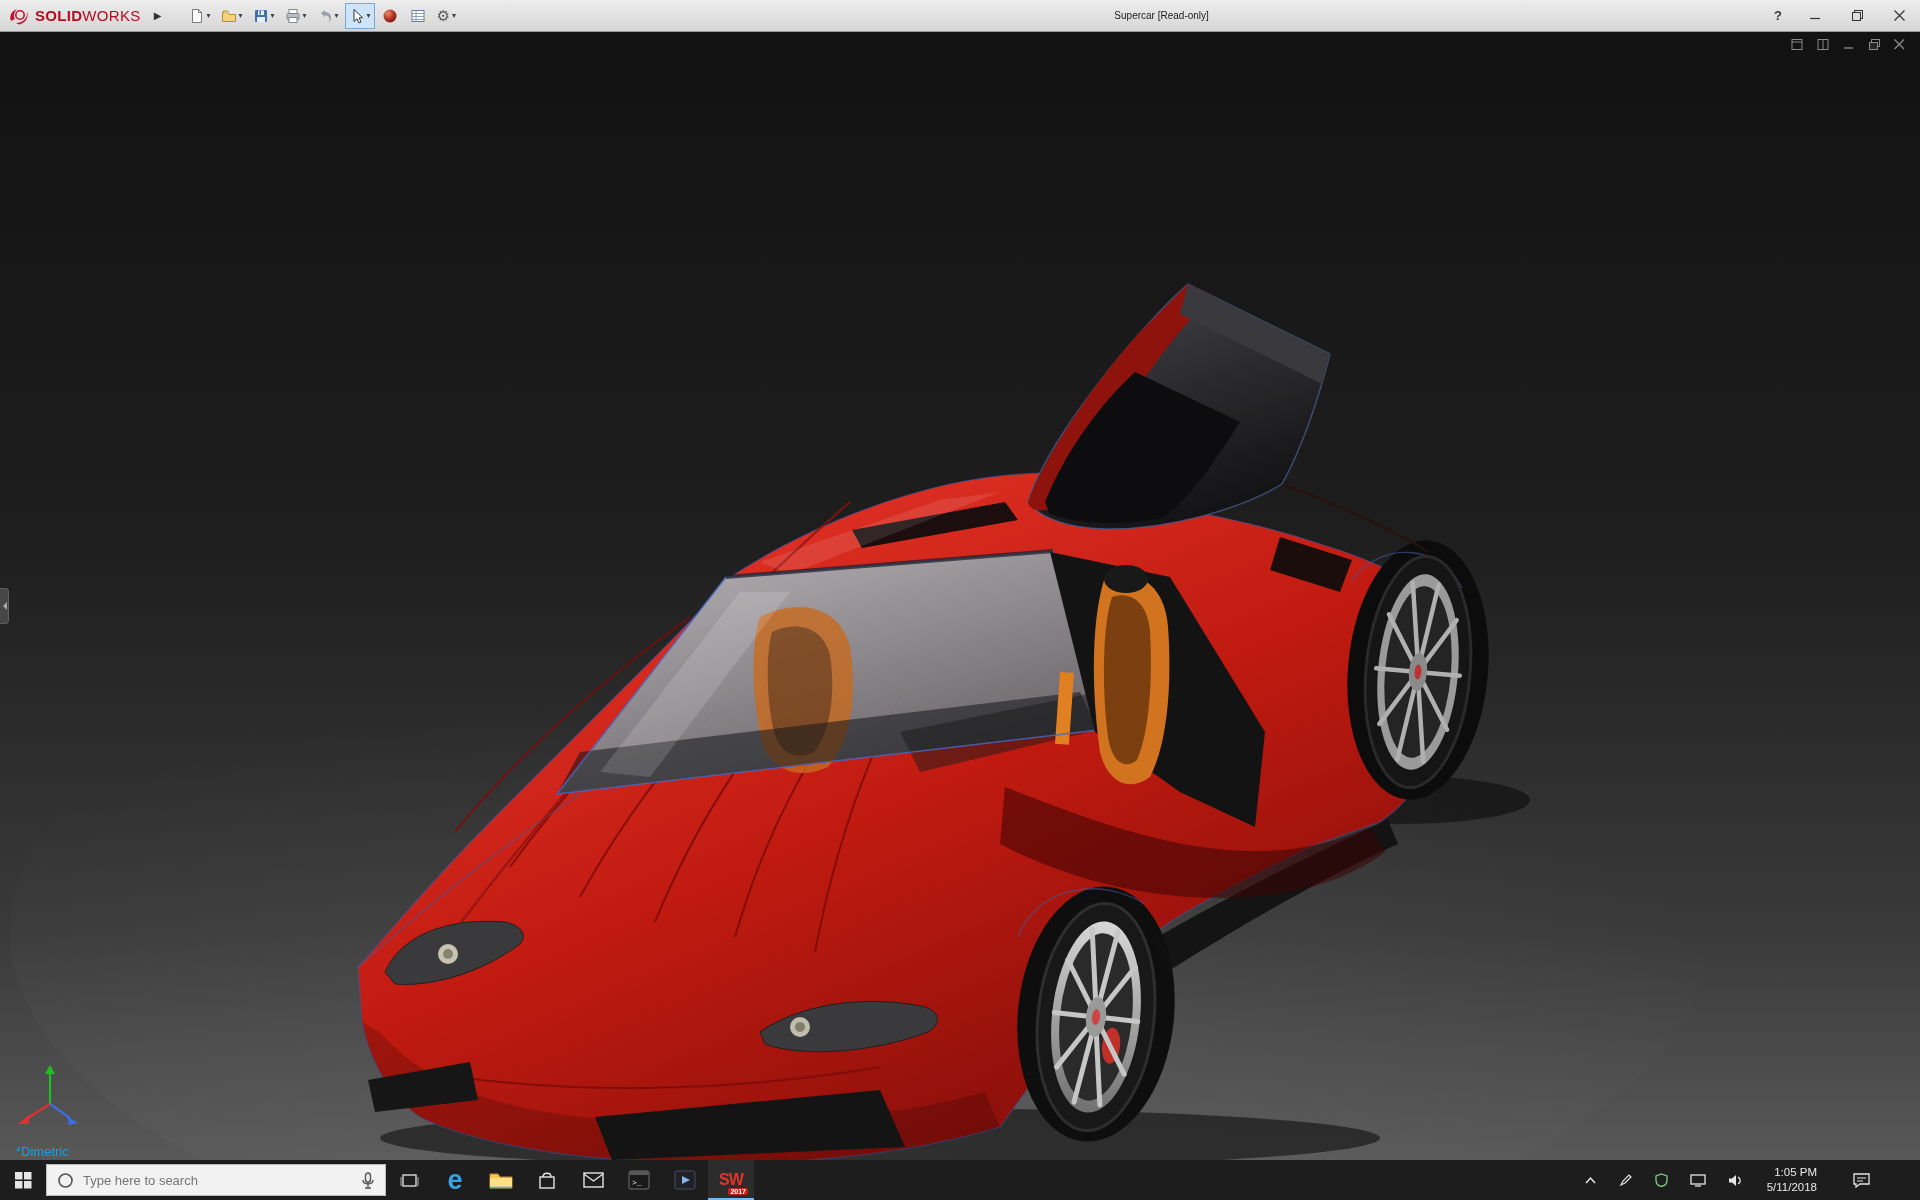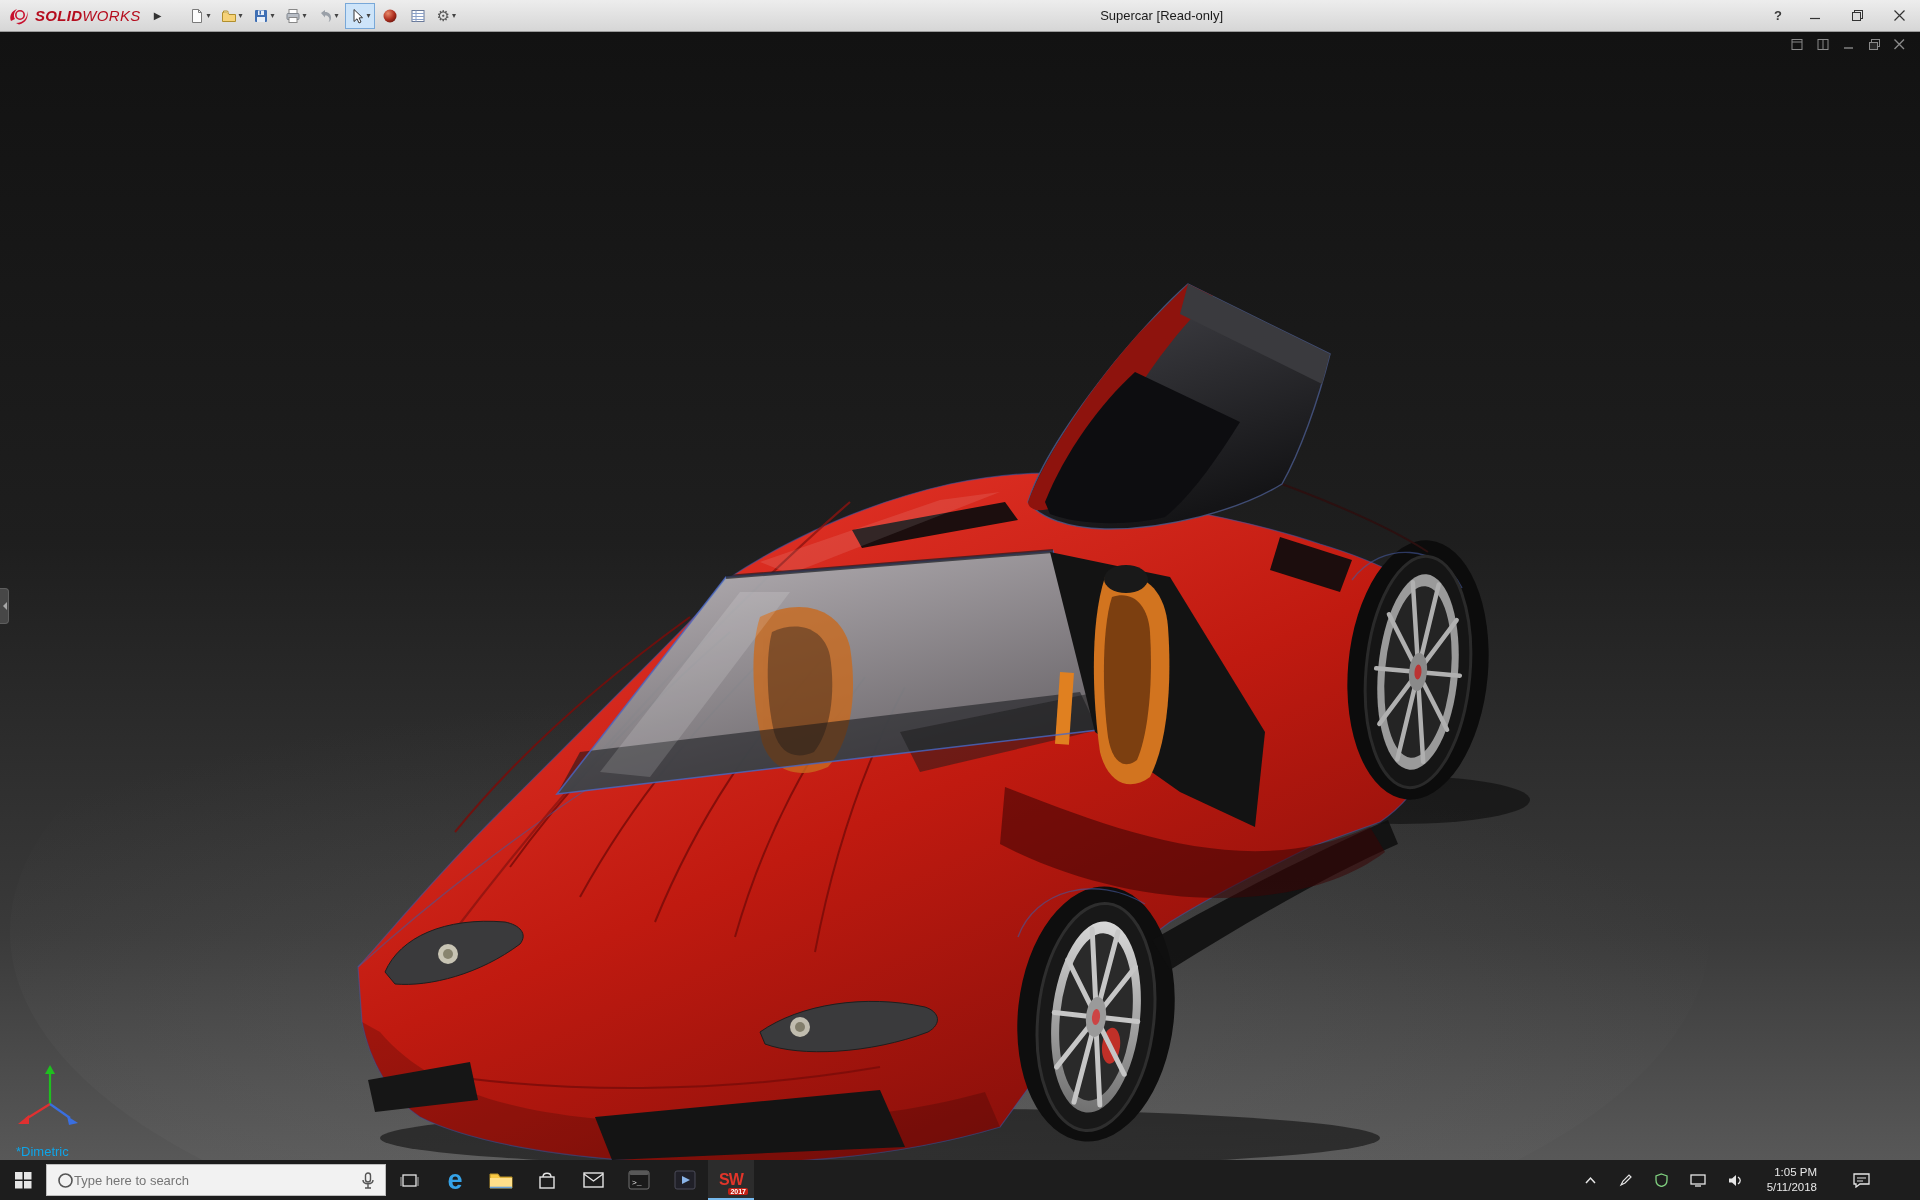--- a/index.html
+++ b/index.html
@@ -4,31 +4,31 @@
 <style>
   *{margin:0;padding:0;box-sizing:border-box}
   html,body{width:1920px;height:1200px;overflow:hidden;background:#000;
     font-family:"Liberation Sans",sans-serif}
   .screen{width:1920px;height:1200px;display:flex;flex-direction:column}
 
   
   .titlebar{flex:0 0 32px;height:32px;background:linear-gradient(#ededed,#d6d6d6);
     border-bottom:1px solid #9a9a9a;display:flex;align-items:center;position:relative;z-index:5}
   .logo{display:flex;align-items:center;gap:5px;padding:0 8px;height:100%}
-  .logo-text{font-size:15px;font-style:italic;color:#b50d1e;letter-spacing:.3px}
+  .logo-text{font-size:15px;color:#b50d1e;letter-spacing:.3px}
   .logo-text b{font-weight:bold}
   .flyout-arrow{width:18px;height:22px;display:flex;align-items:center;justify-content:center;
     font-size:10px;color:#333;margin-right:18px}
   .tb-tools{display:flex;align-items:center;height:100%;gap:2px}
   .tbtn{height:26px;min-width:26px;padding:0 3px;display:flex;align-items:center;justify-content:center;
     gap:2px;border:1px solid transparent;background:transparent}
   .tbtn.active{background:#cde4f9;border-color:#78a8d8}
   .dd{font-size:8px;color:#444;line-height:1}
   .gear-glyph{font-size:15px;color:#5a5a5a;line-height:1}
-  .tb-title{position:absolute;left:60.5%;transform:translateX(-50%);font-size:13px;color:#1b1b1b;white-space:nowrap}
+  .tb-title{position:absolute;left:60.5%;transform:translateX(-50%);font-size:10px;color:#1b1b1b;white-space:nowrap}
   .tb-right{margin-left:auto;display:flex;align-items:center;height:100%}
   .helpbtn{width:32px;height:100%;display:flex;align-items:center;justify-content:center;
     font-size:13px;font-weight:bold;color:#3a3a3a}
   .winbtn{width:42px;height:100%;display:flex;align-items:center;justify-content:center}
 
   
   .viewport{flex:1;position:relative;overflow:hidden;background:#181818}
   .scene{position:absolute;left:0;top:0;width:100%;height:100%;display:block}
   .vp-controls{position:absolute;top:6px;right:14px;display:flex;gap:12px;align-items:center;opacity:.9}
   .vp-controls svg{display:block}
@@ -36,21 +36,21 @@
     border:1px solid #5e5e5e;border-left:none;border-radius:0 4px 4px 0;
     display:flex;align-items:center;justify-content:center}
   .panel-tab span{width:0;height:0;border:4px solid transparent;border-right-color:#a8a8a8;margin-right:3px}
   .triad{position:absolute;left:16px;bottom:26px}
   .orientation{position:absolute;left:16px;bottom:1px;font-size:13px;color:#0ea5e9}
 
   
   .taskbar{flex:0 0 40px;height:40px;background:#1d1d1d;display:flex;align-items:stretch;color:#e8e8e8}
   .tk-btn{width:46px;display:flex;align-items:center;justify-content:center}
   .search{width:340px;margin:4px 0;background:#f2f2f2;border:1px solid #bdbdbd;
-    display:flex;align-items:center;padding:0 10px}
+    display:flex;align-items:center;gap:9px;padding:0 10px}
   .search input{flex:1;border:none;background:transparent;outline:none;font-size:13px;color:#333;
     font-family:"Liberation Sans",sans-serif}
   .app{position:relative}
   .app.running{box-shadow:inset 0 -2px 0 #76b9ed;background:rgba(255,255,255,.07)}
   .edge-e{font-size:27px;font-weight:bold;color:#35a3e8;line-height:1}
   .sw-ico{position:relative;width:30px;height:30px;display:flex;align-items:center;justify-content:center}
   .sw-ico .sw{font-size:16px;font-weight:bold;color:#e2352a;letter-spacing:-1px}
   .sw-ico .yr{position:absolute;right:-2px;bottom:0;font-size:7px;font-weight:bold;color:#fff;
     background:#c22015;padding:0 2px;border-radius:2px}
   .tray{margin-left:auto;display:flex;align-items:center;gap:22px;padding:0 10px}

